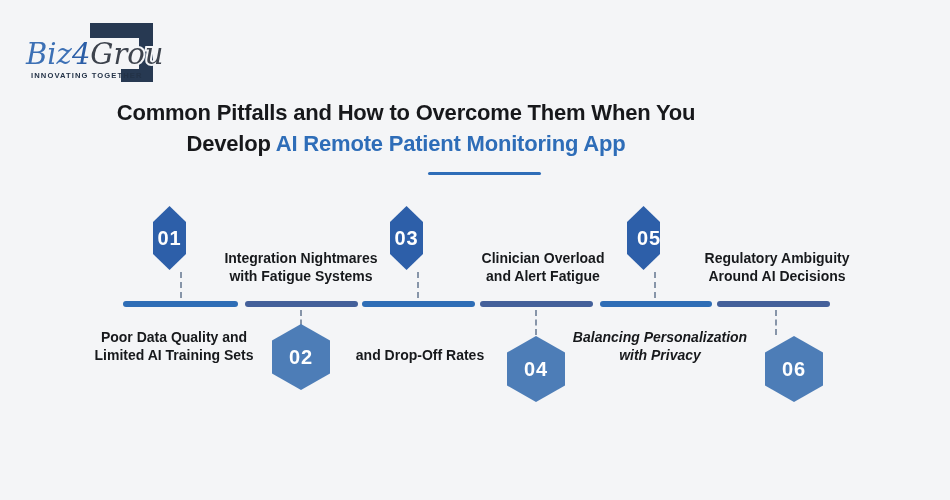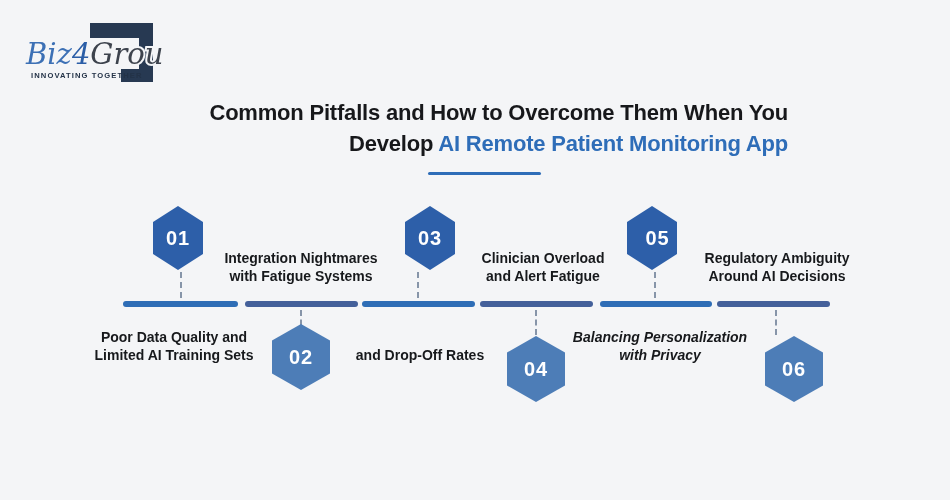--- a/index.html
+++ b/index.html
@@ -17,21 +17,21 @@
     position:relative;overflow:hidden;
   }
   .stage{position:absolute;left:0;top:0;width:950px;height:500px;}
 
   
   .logo{position:absolute;left:22px;top:12px;width:140px;height:78px;}
 
   
   .title{
     position:absolute;left:0;top:97px;width:788px;
-    text-align:right;font-size:22px;line-height:31px;font-weight:700;
+    text-align:center;font-size:22px;line-height:31px;font-weight:700;
     color:var(--title-text);letter-spacing:-0.2px;padding-left:24px;
   }
   .title .hl{color:var(--title-highlight);}
   .title-underline{
     position:absolute;left:428px;top:172px;width:113px;height:3px;
     background:var(--title-highlight);border-radius:2px;
   }
 
   
   .seg{position:absolute;top:301px;height:6px;border-radius:3px;}
@@ -40,23 +40,23 @@
   .seg1{left:123px;width:115px;} .seg2{left:245px;width:113px;}
   .seg3{left:362px;width:113px;} .seg4{left:480px;width:113px;}
   .seg5{left:600px;width:112px;} .seg6{left:717px;width:113px;}
 
   
   .hex{
     position:absolute;display:flex;align-items:center;justify-content:center;
     clip-path:polygon(50% 0,100% 25%,100% 75%,50% 100%,0 75%,0 25%);
     color:#fff;font-size:20px;font-weight:700;letter-spacing:1px;
   }
-  .hex.top{width:50px;height:64px;background:var(--hex-dark);}
+  .hex.top{width:33px;height:64px;background:var(--hex-dark);}
   .hex.bottom{width:58px;height:66px;background:var(--hex-light);}
-  .hex01{left:153px;top:206px;} .hex03{left:390px;top:206px;margin-left:15px;} .hex05{left:627px;top:206px;padding-left:11px;}
+  .hex01{left:153px;top:206px;} .hex03{left:390px;top:206px;} .hex05{left:627px;top:206px;padding-left:11px;}
   .hex02{left:272px;top:324px;} .hex04{left:507px;top:336px;} .hex06{left:747px;top:336px;margin-left:18px;}
 
   
   .conn{position:absolute;width:0;border-left:2px dashed var(--connector);}
   .conn.top{top:272px;height:26px;}
   .conn.bottom{top:310px;height:25px;}
   .conn01{left:180px;} .conn03{left:417px;} .conn05{left:654px;}
   .conn02{left:300px;} .conn04{left:535px;} .conn06{left:775px;}
 
   

